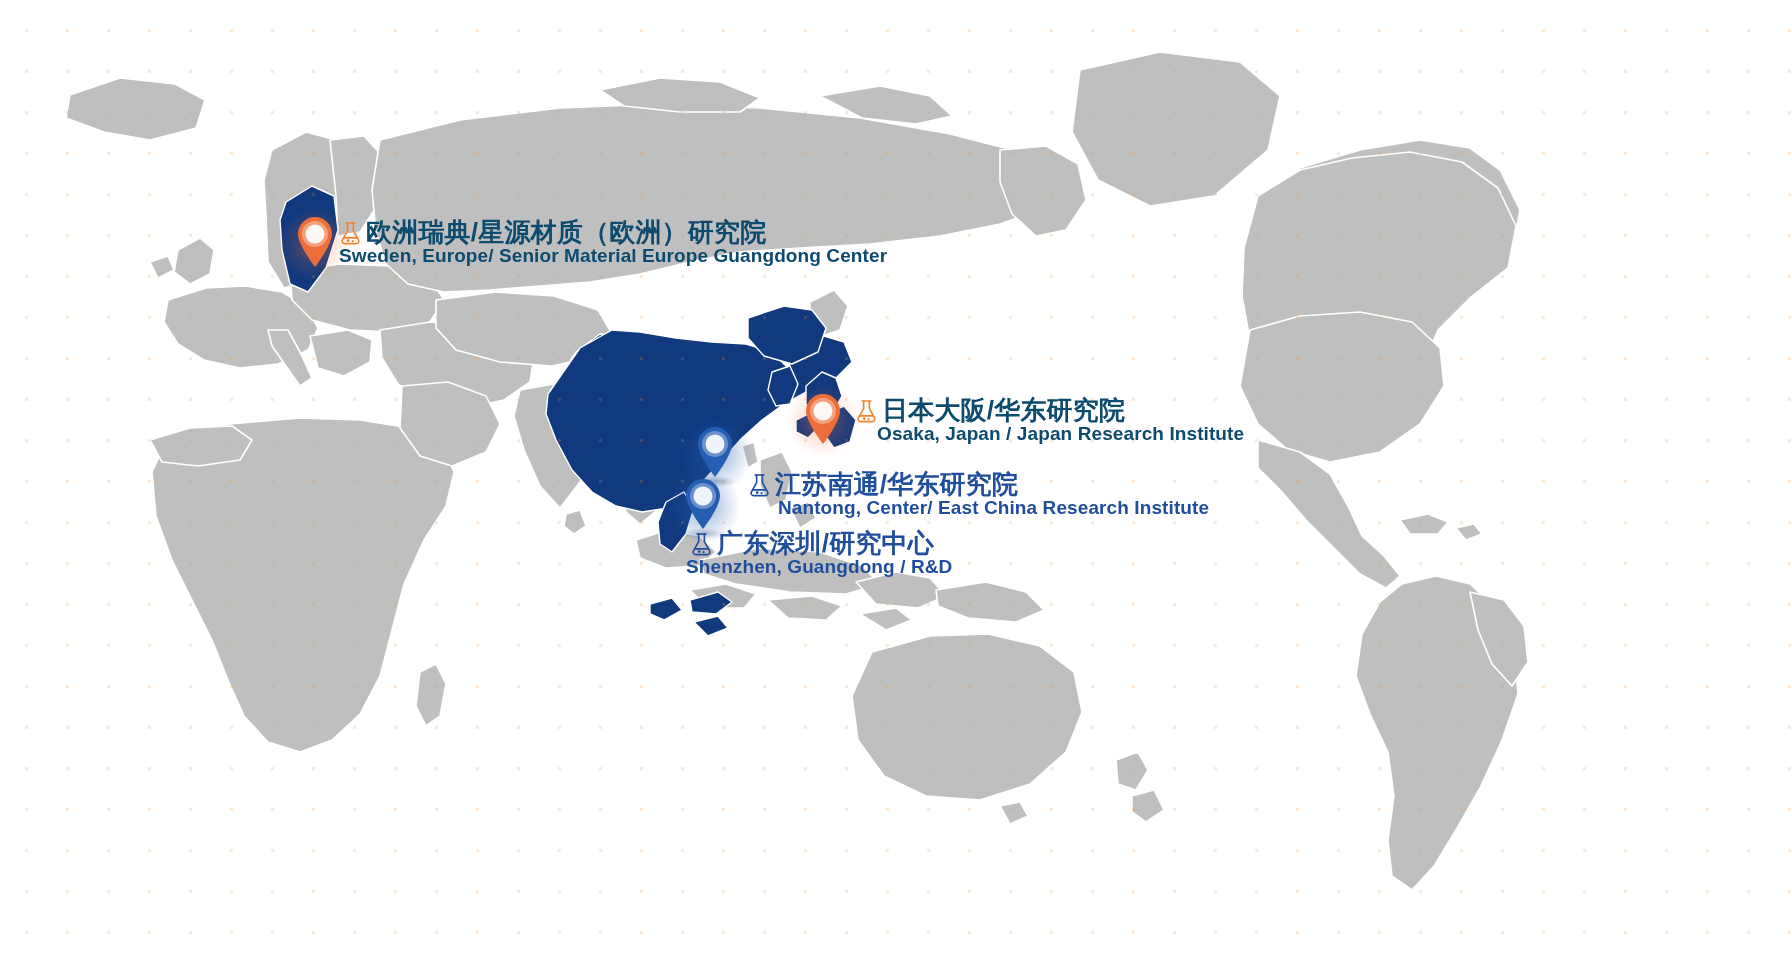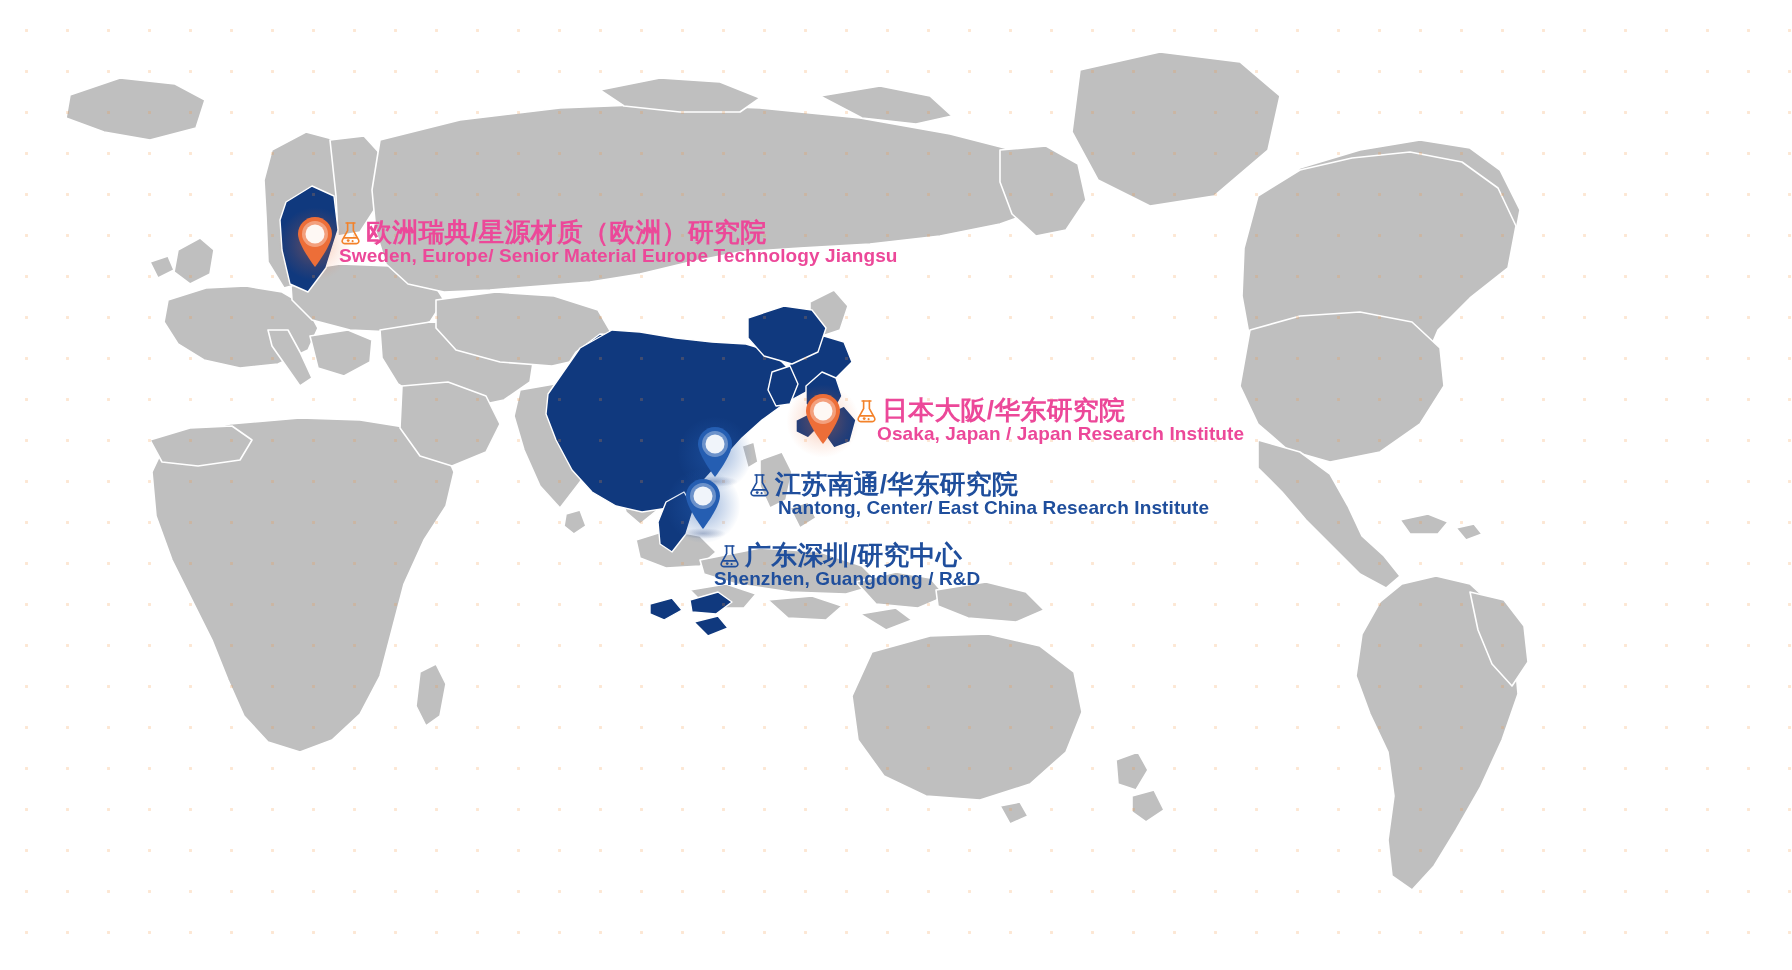--- a/index.html
+++ b/index.html
@@ -25,21 +25,21 @@
 
   
   .label{position:absolute;white-space:nowrap;}
   .label .l-cn{
     font-size:26px;font-weight:700;letter-spacing:.2px;line-height:1.08;
     display:flex;align-items:center;gap:4px;
   }
   .label .l-en{
     font-size:19px;font-weight:700;line-height:1.1;letter-spacing:.1px;
   }
-  .label.orange .l-cn,.label.orange .l-en{color:#ec4899;}
+  .label.orange .l-cn,.label.orange .l-en{color:#0c4a6e;}
   .label.blue   .l-cn,.label.blue   .l-en{color:#1f4e9c;}
 
   .flask{display:inline-block;width:23px;height:25px;flex:none;position:relative;top:1px;}
 
   
   .pin{position:absolute;width:40px;height:54px;}
   .pin .glow{
     position:absolute;left:50%;top:54%;transform:translate(-50%,-50%);
     width:74px;height:74px;border-radius:50%;
   }
@@ -237,21 +237,21 @@
             <path d="M9 2 L9 10 L3.6 19.6 C2.6 21.4 3.9 23.6 6 23.6 L18 23.6 C20.1 23.6 21.4 21.4 20.4 19.6 L15 10 L15 2"></path>
             <path d="M7.4 2 L16.6 2"></path>
             <path d="M5.1 17.6 L18.9 17.6"></path>
           </g>
           <circle cx="9.6" cy="20.4" r="1.5" fill="#f3822a"></circle>
           <circle cx="14.2" cy="21" r="1.1" fill="#f3822a"></circle>
         </svg>
       </span>
       <span>欧洲瑞典/星源材质（欧洲）研究院</span>
     </div>
-    <div class="l-en">Sweden, Europe/ Senior Material Europe Technology Jiangsu</div>
+    <div class="l-en">Sweden, Europe/ Senior Material Europe Guangdong Center</div>
   </div>
 
   <div class="label orange" style="left:855px;top:396px;">
     <div class="l-cn">
       <span class="flask">
         <svg viewBox="0 0 24 26" width="23" height="25">
           <g fill="none" stroke="#f3822a" stroke-width="1.7" stroke-linejoin="round" stroke-linecap="round">
             <path d="M9 2 L9 10 L3.6 19.6 C2.6 21.4 3.9 23.6 6 23.6 L18 23.6 C20.1 23.6 21.4 21.4 20.4 19.6 L15 10 L15 2"></path>
             <path d="M7.4 2 L16.6 2"></path>
             <path d="M5.1 17.6 L18.9 17.6"></path>
@@ -276,21 +276,21 @@
           </g>
           <circle cx="9.6" cy="20.4" r="1.5" fill="#1f4e9c"></circle>
           <circle cx="14.2" cy="21" r="1.1" fill="#1f4e9c"></circle>
         </svg>
       </span>
       <span>江苏南通/华东研究院</span>
     </div>
     <div class="l-en" style="margin-left:30px;">Nantong, Center/ East China Research Institute</div>
   </div>
 
-  <div class="label blue" style="left:690px;top:541px;margin-left:28px;">
+  <div class="label blue" style="left:690px;top:529px;">
     <div class="l-cn">
       <span class="flask">
         <svg viewBox="0 0 24 26" width="23" height="25">
           <g fill="none" stroke="#1f4e9c" stroke-width="1.7" stroke-linejoin="round" stroke-linecap="round">
             <path d="M9 2 L9 10 L3.6 19.6 C2.6 21.4 3.9 23.6 6 23.6 L18 23.6 C20.1 23.6 21.4 21.4 20.4 19.6 L15 10 L15 2"></path>
             <path d="M7.4 2 L16.6 2"></path>
             <path d="M5.1 17.6 L18.9 17.6"></path>
           </g>
           <circle cx="9.6" cy="20.4" r="1.5" fill="#1f4e9c"></circle>
           <circle cx="14.2" cy="21" r="1.1" fill="#1f4e9c"></circle>

